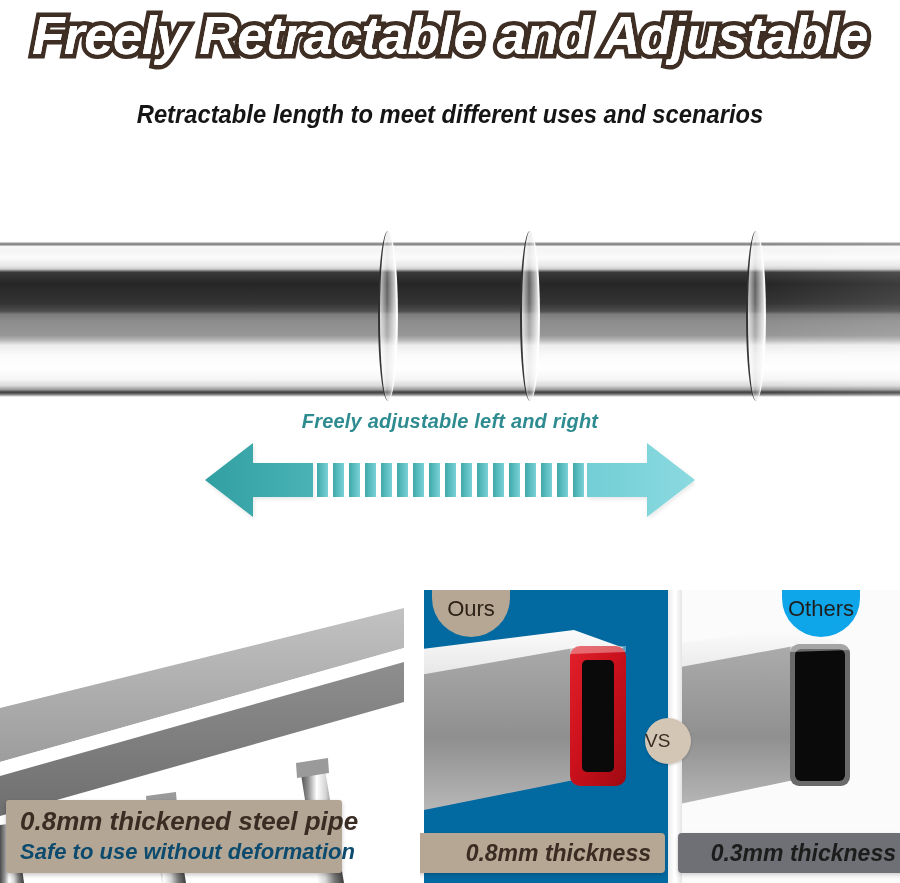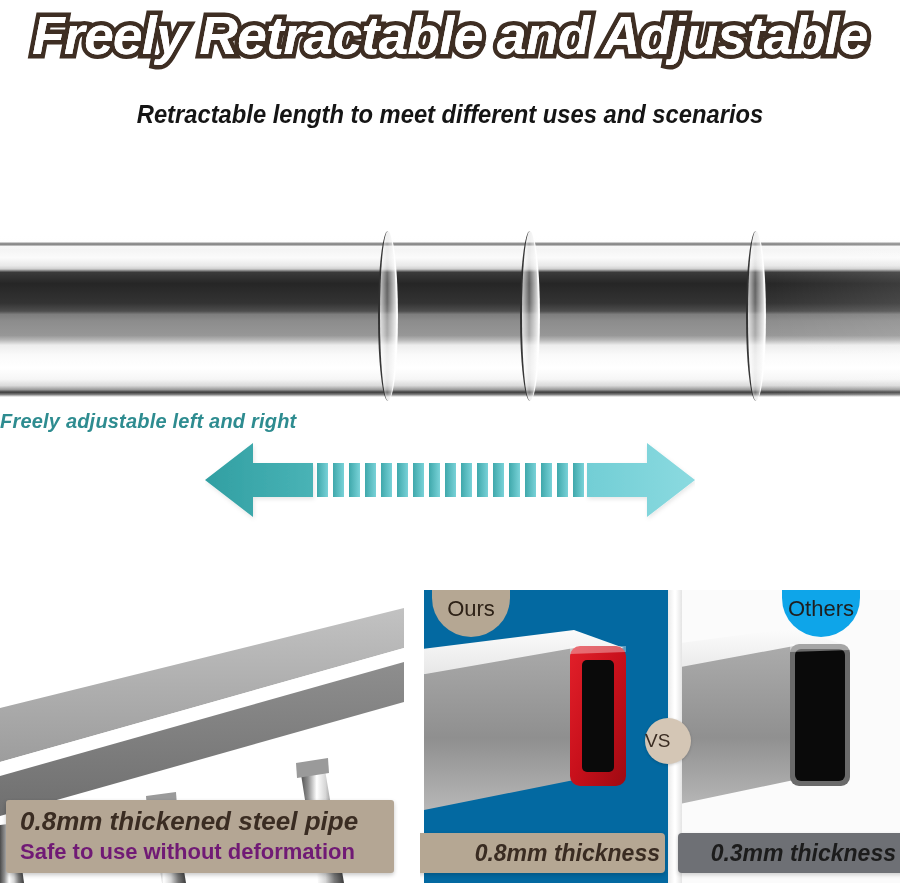--- a/index.html
+++ b/index.html
@@ -140,20 +140,21 @@
   
   .arrow-stage {
     position: absolute;
     left: 0; top: 410px;
     width: 900px; height: 125px;
   }
   .arrow-caption {
     position: absolute;
     left: 0; top: 0;
     width: 900px;
+    text-align: center;
     font-size: 20px;
     font-style: italic;
     font-weight: bold;
     color: #2E8C90;
     white-space: nowrap;
     letter-spacing: 0.2px;
   }
   .arrow-svg {
     position: absolute;
     left: 205px; top: 25px;
@@ -164,39 +165,40 @@
     position: absolute;
     left: 0; top: 590px;
     width: 412px; height: 293px;
     background: #ffffff;
     overflow: hidden;
   }
   .shelf-svg { position: absolute; left: 0; top: 0; }
   .caption-left {
     position: absolute;
     left: 6px; top: 800px;
-    width: 388px; height: 73px;
+    width: 336px; height: 73px;
     background: #B4A694;
     border-radius: 3px;
     box-shadow: 0 2px 4px rgba(0,0,0,0.22);
     padding: 5px 0 0 14px;
     z-index: 5;
   }
   .caption-left .line1 {
     font-size: 26px;
     font-style: italic;
     font-weight: bold;
     color: #3A2C22;
     white-space: nowrap;
     line-height: 1.25;
   }
   .caption-left .line2 {
     font-size: 22px;
-    font-weight: bold;
-    color: #701a75;
+    font-style: italic;
+    font-weight: bold;
+    color: #0c4a6e;
     white-space: nowrap;
     line-height: 1.25;
   }
 
   
   .panel-right {
     position: absolute;
     left: 420px; top: 590px;
     width: 480px; height: 293px;
     background: #ffffff;
@@ -250,21 +252,21 @@
     font-style: italic;
     font-weight: bold;
     line-height: 40px;
     white-space: nowrap;
     box-shadow: 0 2px 4px rgba(0,0,0,0.18);
     z-index: 6;
   }
   .cmp-label-ours {
     left: -10px; width: 255px;
     background: #B5A793; color: #3A2C22;
-    text-align: right; padding-right: 5px;
+    text-align: right; padding-right: 14px;
   }
   .cmp-label-others {
     left: 258px; width: 232px;
     background: #6E7075; color: #1c1c1c;
     text-align: right; padding-right: 14px;
   }
   .tube-svg { position: absolute; left: 0; top: 0; }
 </style>
 </head>
 <body>

